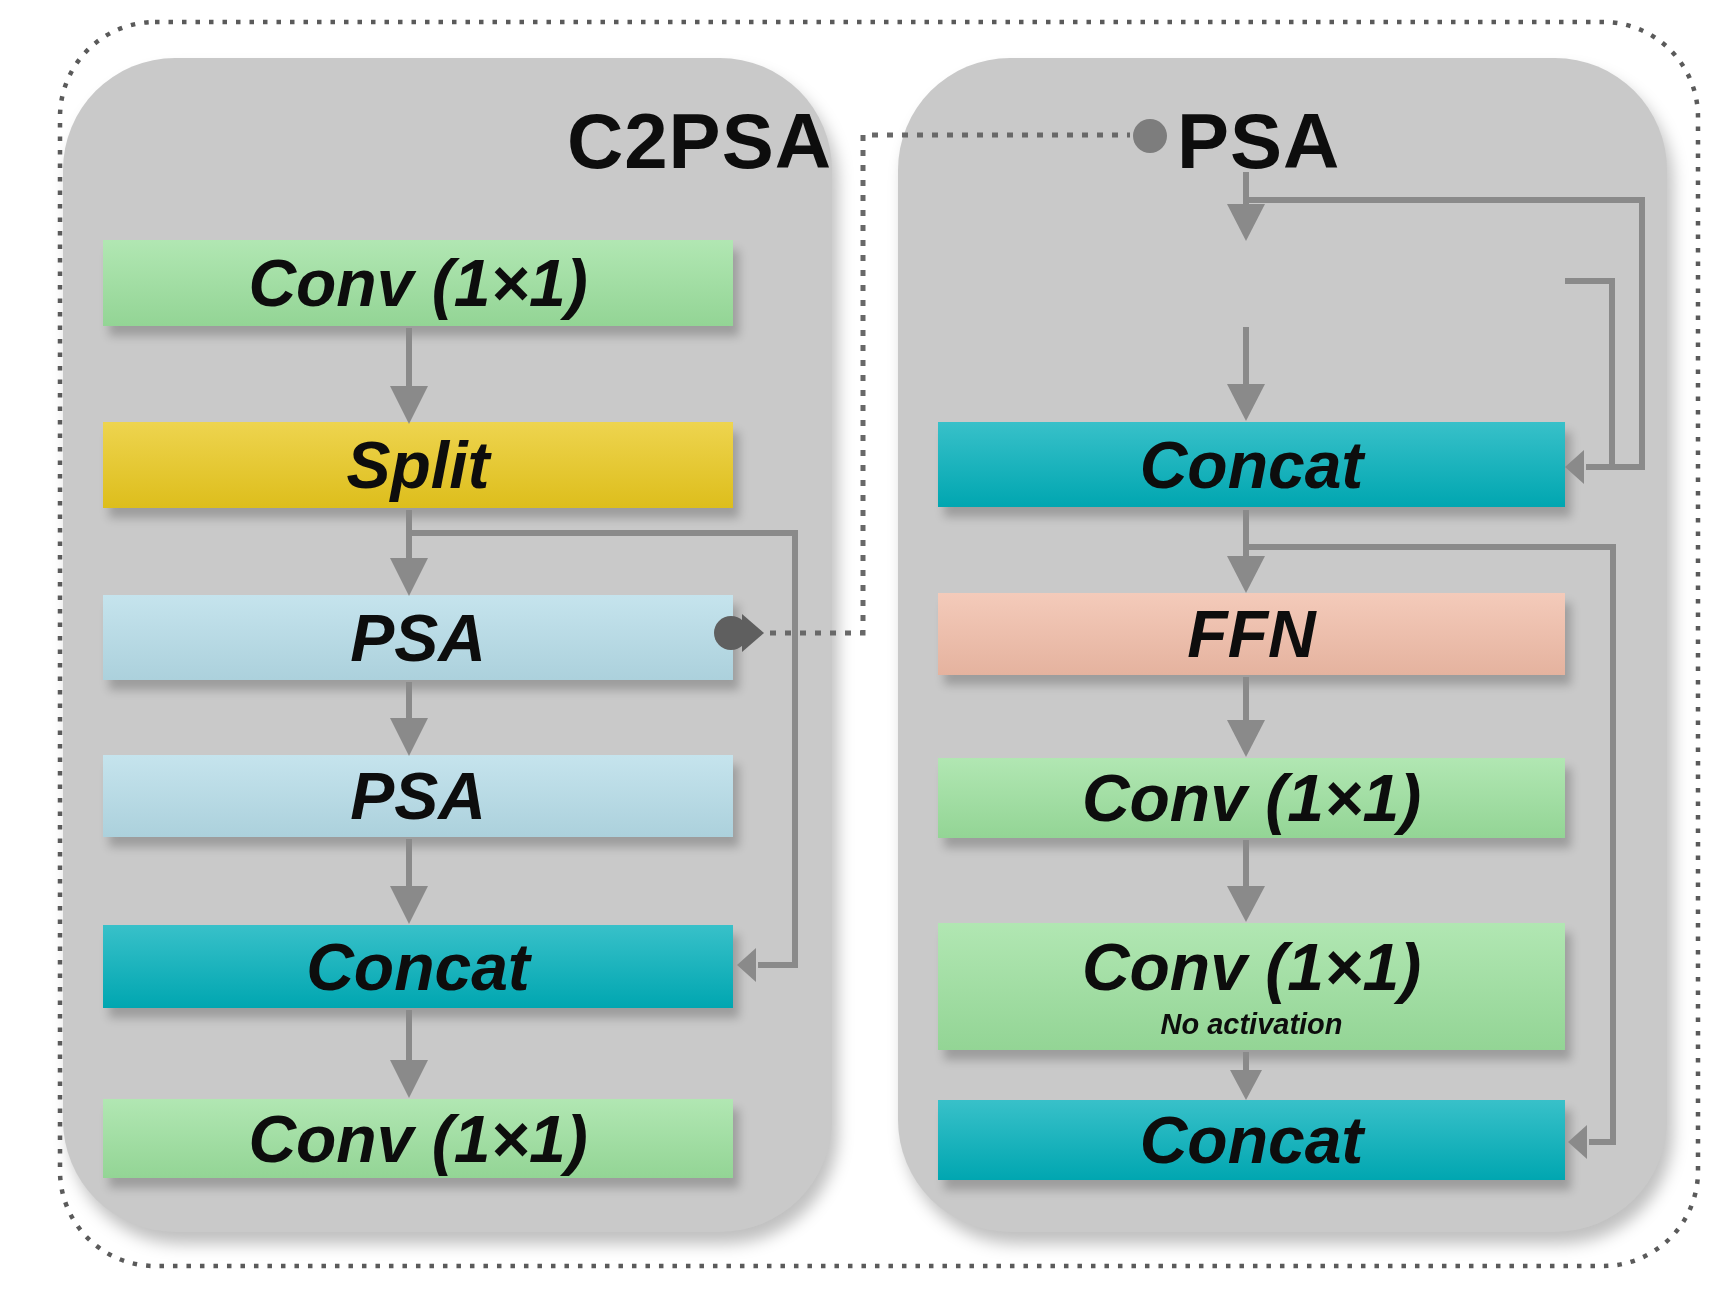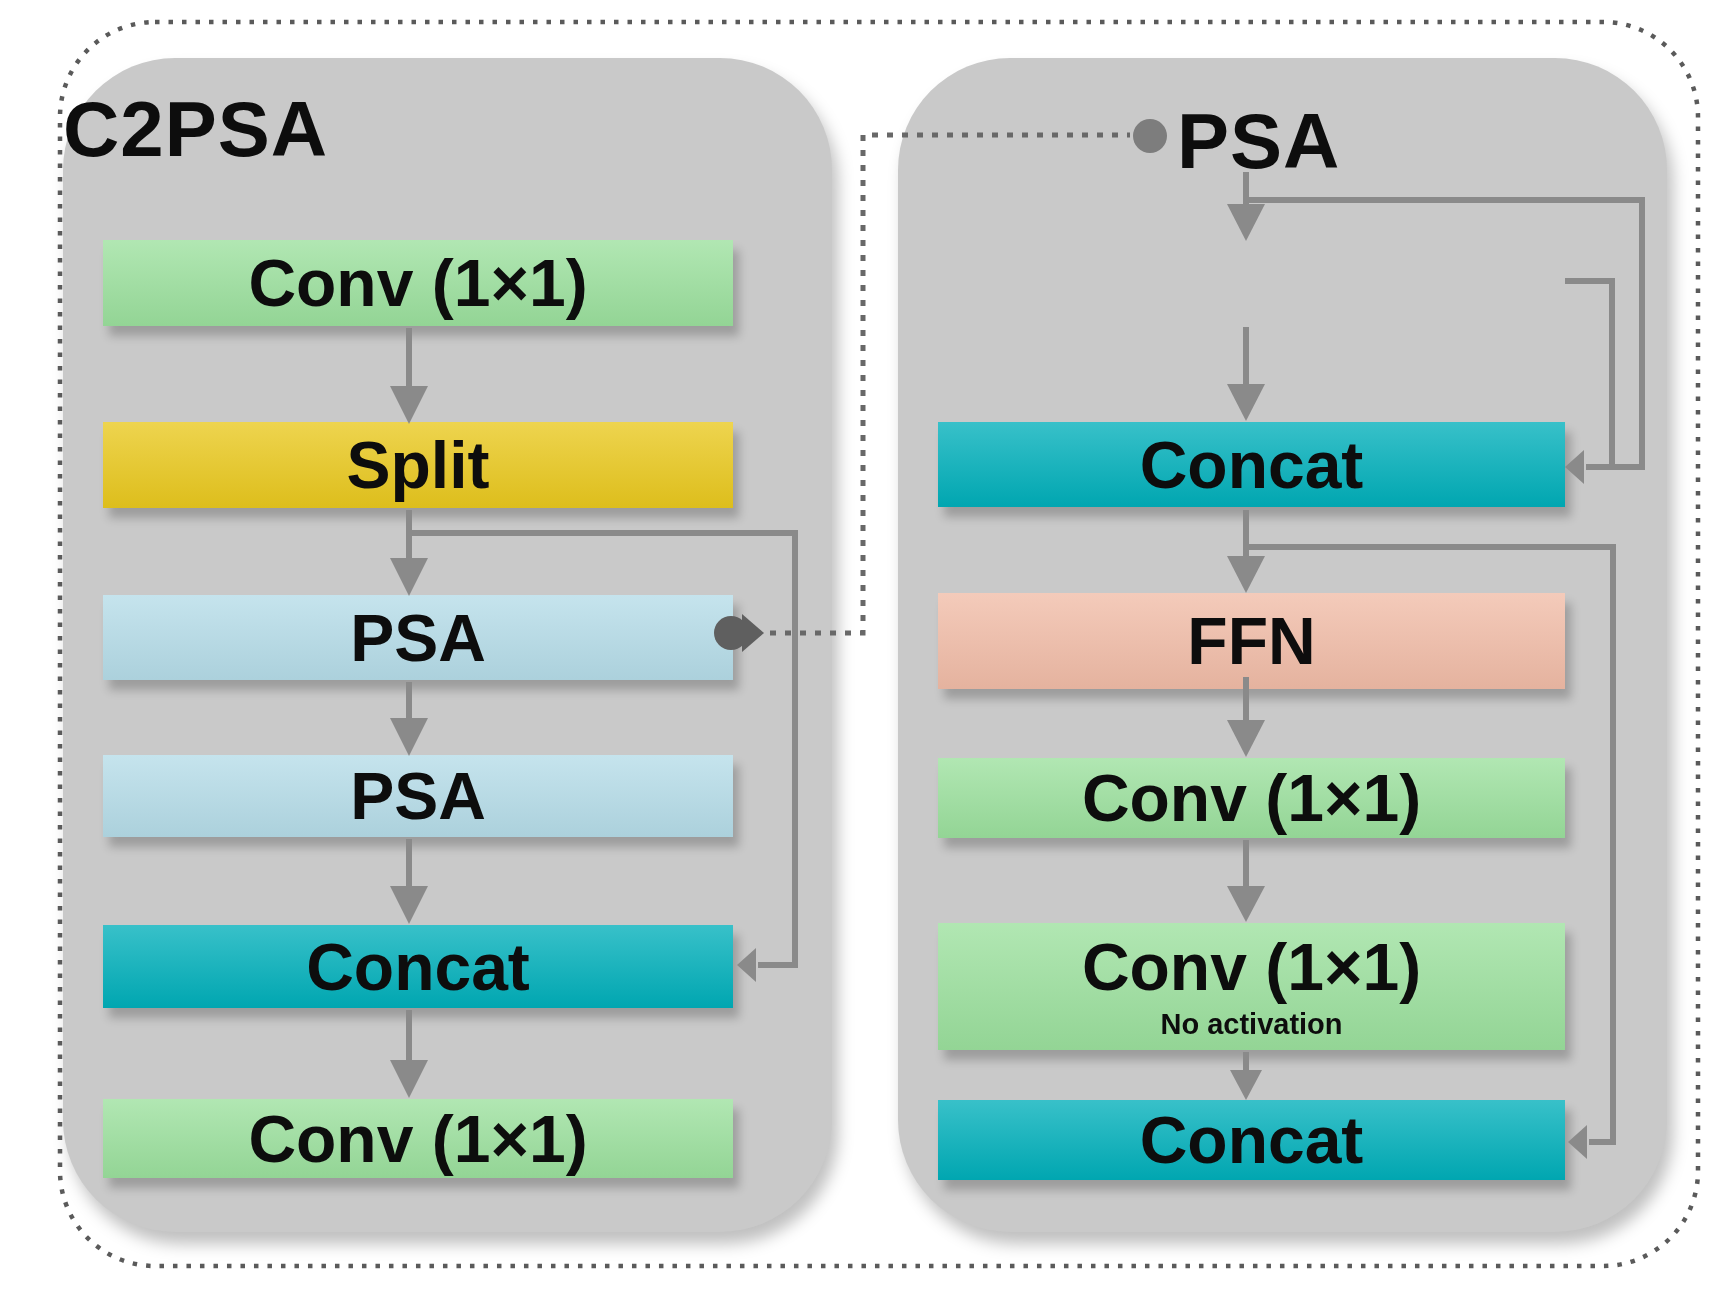--- a/index.html
+++ b/index.html
@@ -29,20 +29,21 @@
     flex-direction:column;
     align-items:center;
     justify-content:center;
     font-weight:bold;
     font-size:66px;
     color:#0d0d0d;
     box-shadow:6px 10px 9px rgba(0,0,0,0.22);
     background-image:linear-gradient(180deg, rgba(255,255,255,0.22), rgba(0,0,0,0.05));
     white-space:nowrap;
     line-height:1.0;
+    font-style:italic;
   }
   .block .note{
     font-size:29px;
     font-weight:bold;
     margin-top:10px;
     line-height:1.0;
   }
   svg.overlay{
     position:absolute;
     left:0;top:0;
@@ -50,32 +51,32 @@
   }
 </style>
 </head>
 <body>
 
 <div class="canvas">
 
   <div class="panel" style="left: 63px; top: 58px; width: 769px; height: 1174px; background-color: rgb(201, 201, 201);"></div>
   <div class="panel" style="left: 898px; top: 58px; width: 769px; height: 1174px; background-color: rgb(201, 201, 201);"></div>
 
-  <div class="panel-title" style="left:63px;top:84px;width:769px;text-align:left;">C2PSA</div>
+  <div class="panel-title" style="left:63px;top:96px;width:769px;text-align:right;">C2PSA</div>
   <div class="panel-title" style="left:1177px;top:96px;">PSA</div>
 
   <div class="block" style="left: 103px; top: 240px; width: 630px; height: 86px; background-color: rgb(155, 224, 157);">Conv (1×1)</div>
   <div class="block" style="left: 103px; top: 422px; width: 630px; height: 86px; background-color: rgb(233, 200, 29); text-align: center;">Split</div>
   <div class="block" style="left: 103px; top: 595px; width: 630px; height: 85px; background-color: rgb(181, 220, 232);">PSA</div>
   <div class="block" style="left: 103px; top: 755px; width: 630px; height: 82px; background-color: rgb(181, 220, 232);">PSA</div>
   <div class="block" style="left: 103px; top: 925px; width: 630px; height: 83px; background-color: rgb(0, 175, 186);">Concat</div>
   <div class="block" style="left: 103px; top: 1099px; width: 630px; height: 79px; background-color: rgb(155, 224, 157);">Conv (1×1)</div>
 
   <div class="block" style="left: 938px; top: 422px; width: 627px; height: 85px; background-color: rgb(0, 175, 186);">Concat</div>
-  <div class="block" style="left: 938px; top: 593px; width: 627px; height: 96px; background-color: rgb(241, 188, 167);">FFN</div>
+  <div class="block" style="left: 938px; top: 593px; width: 627px; height: 82px; background-color: rgb(241, 188, 167);">FFN</div>
   <div class="block" style="left: 938px; top: 758px; width: 627px; height: 80px; background-color: rgb(155, 224, 157);">Conv (1×1)</div>
   <div class="block" style="left: 938px; top: 923px; width: 627px; height: 127px; background-color: rgb(155, 224, 157);">
     <span>Conv (1×1)</span>
     <span class="note">No activation</span>
   </div>
   <div class="block" style="left: 938px; top: 1100px; width: 627px; height: 80px; background-color: rgb(0, 175, 186);">Concat</div>
 
   <svg class="overlay" width="1719" height="1293" viewBox="0 0 1719 1293">
 
     <rect x="60" y="22" width="1638" height="1244" rx="95" ry="95" fill="none" stroke="#5a5a5a" stroke-width="4.5" stroke-dasharray="4.5 9"></rect>

